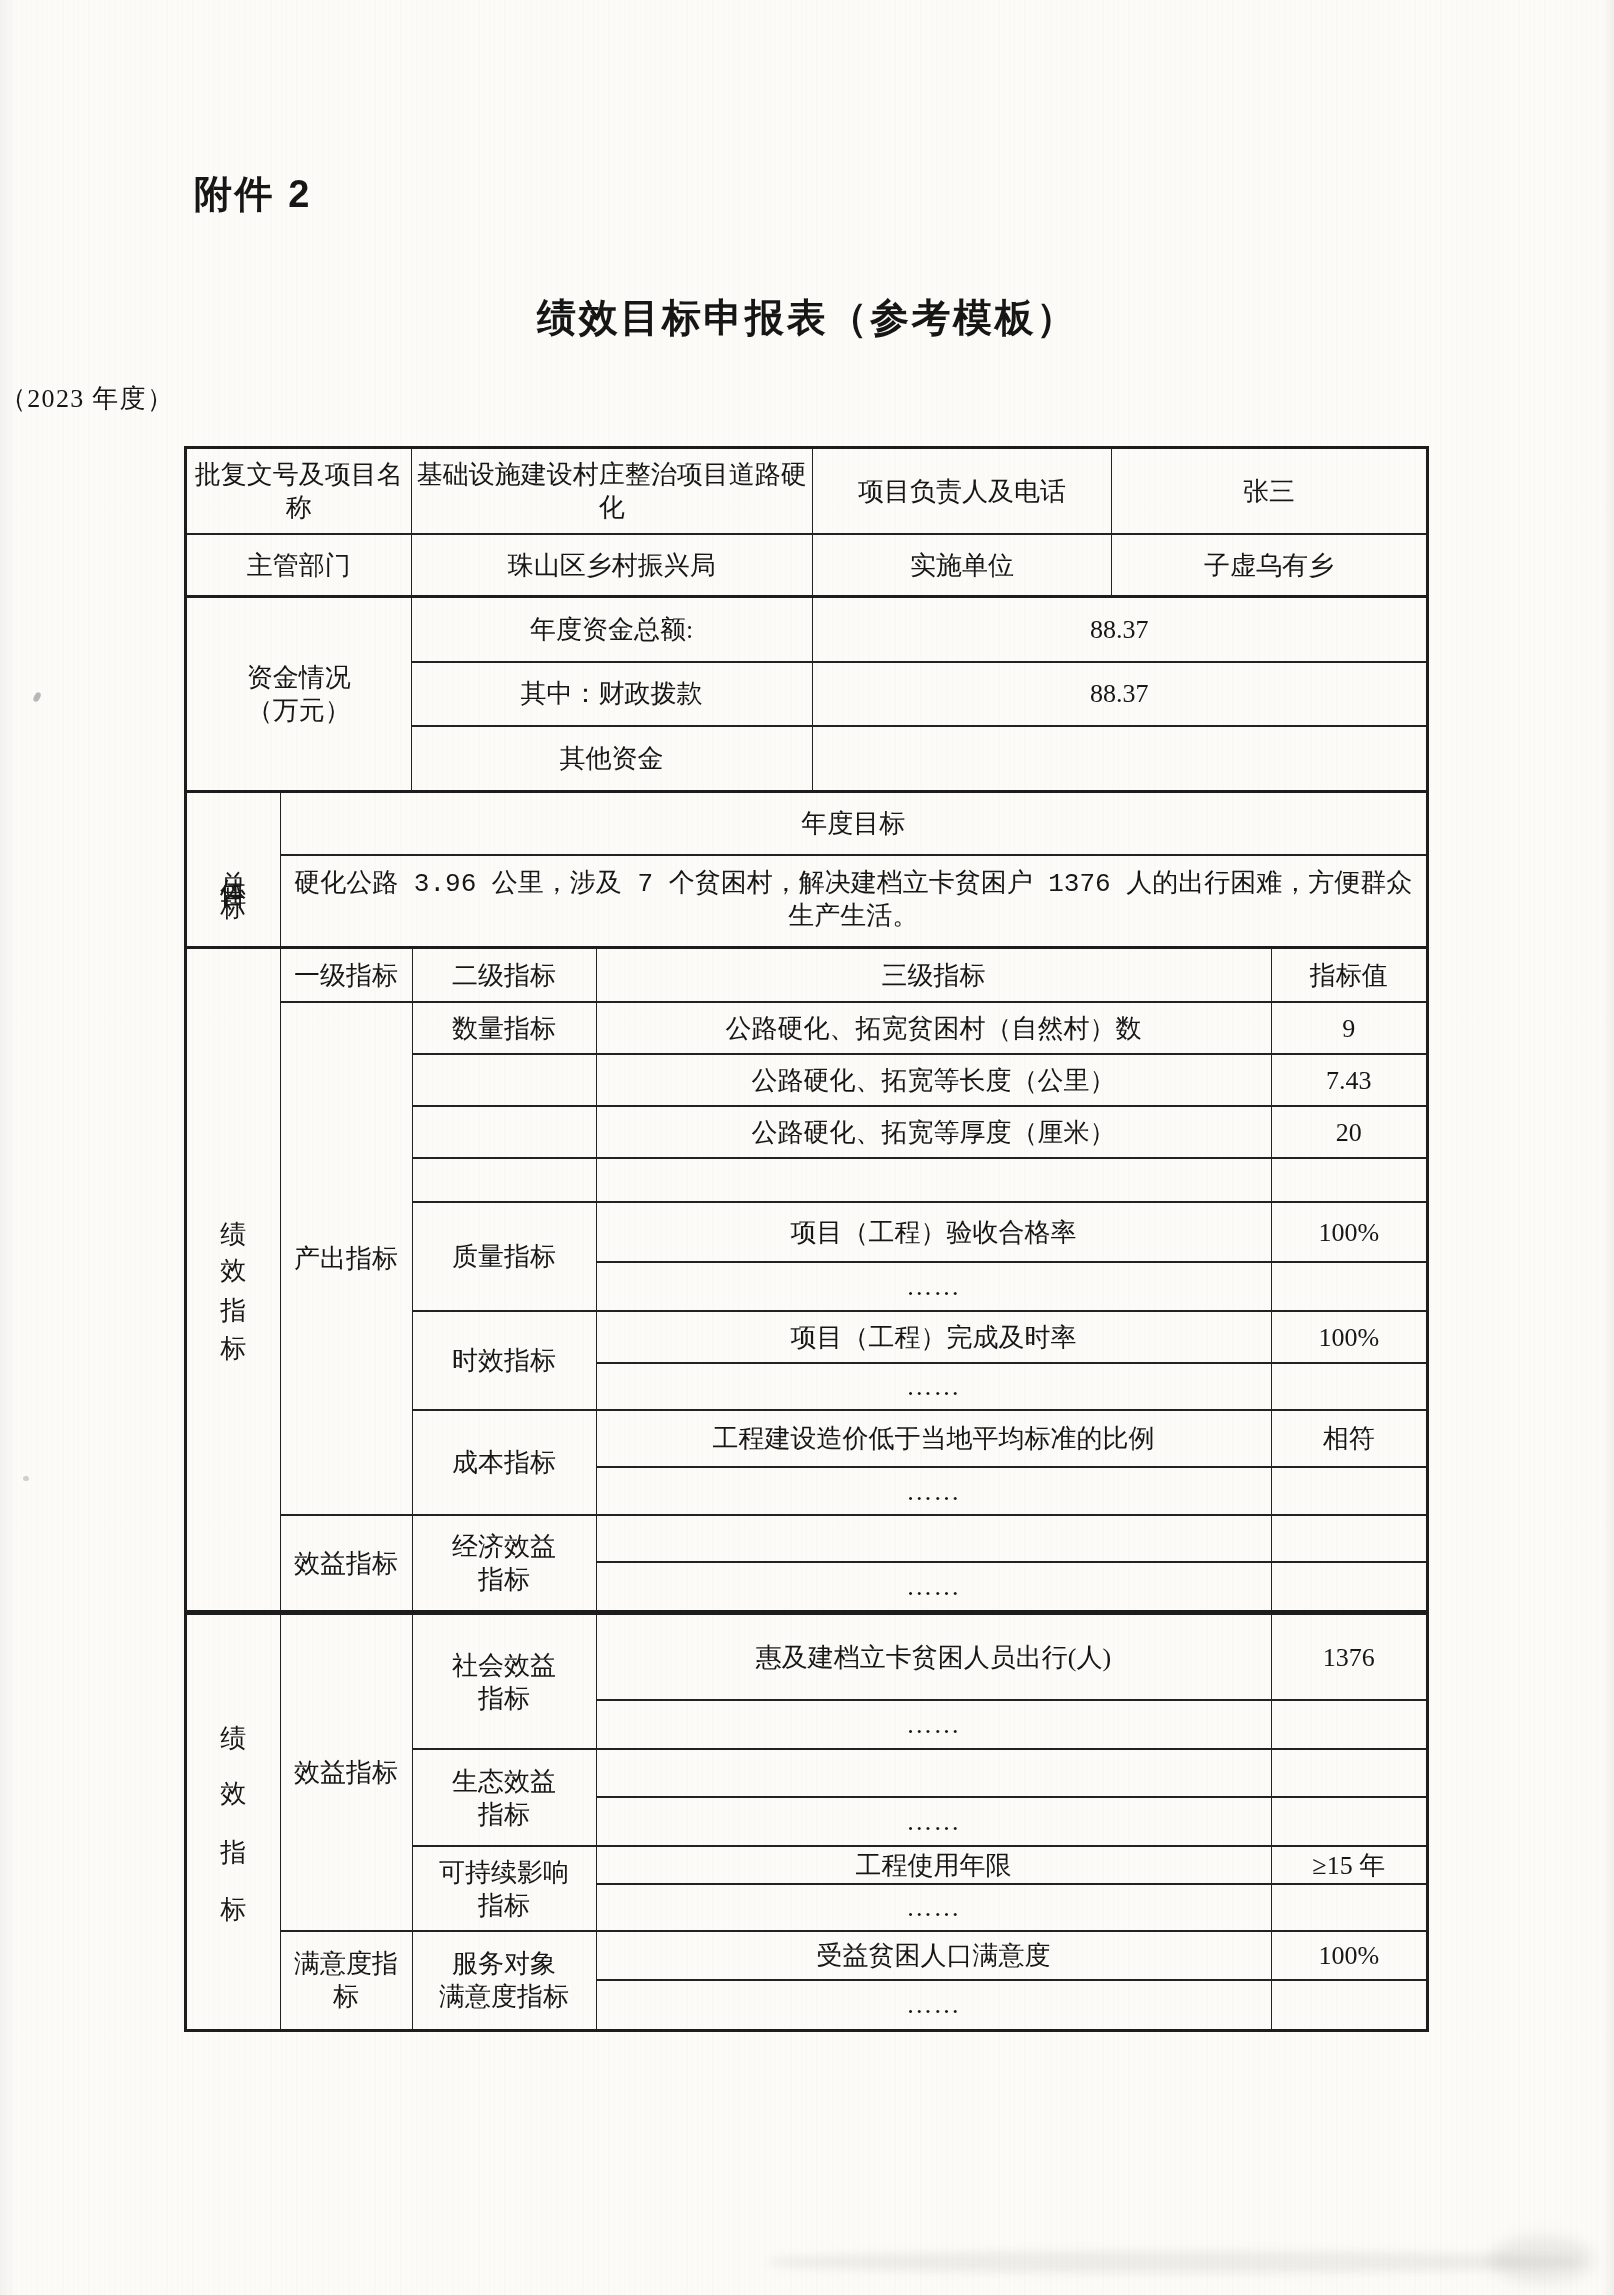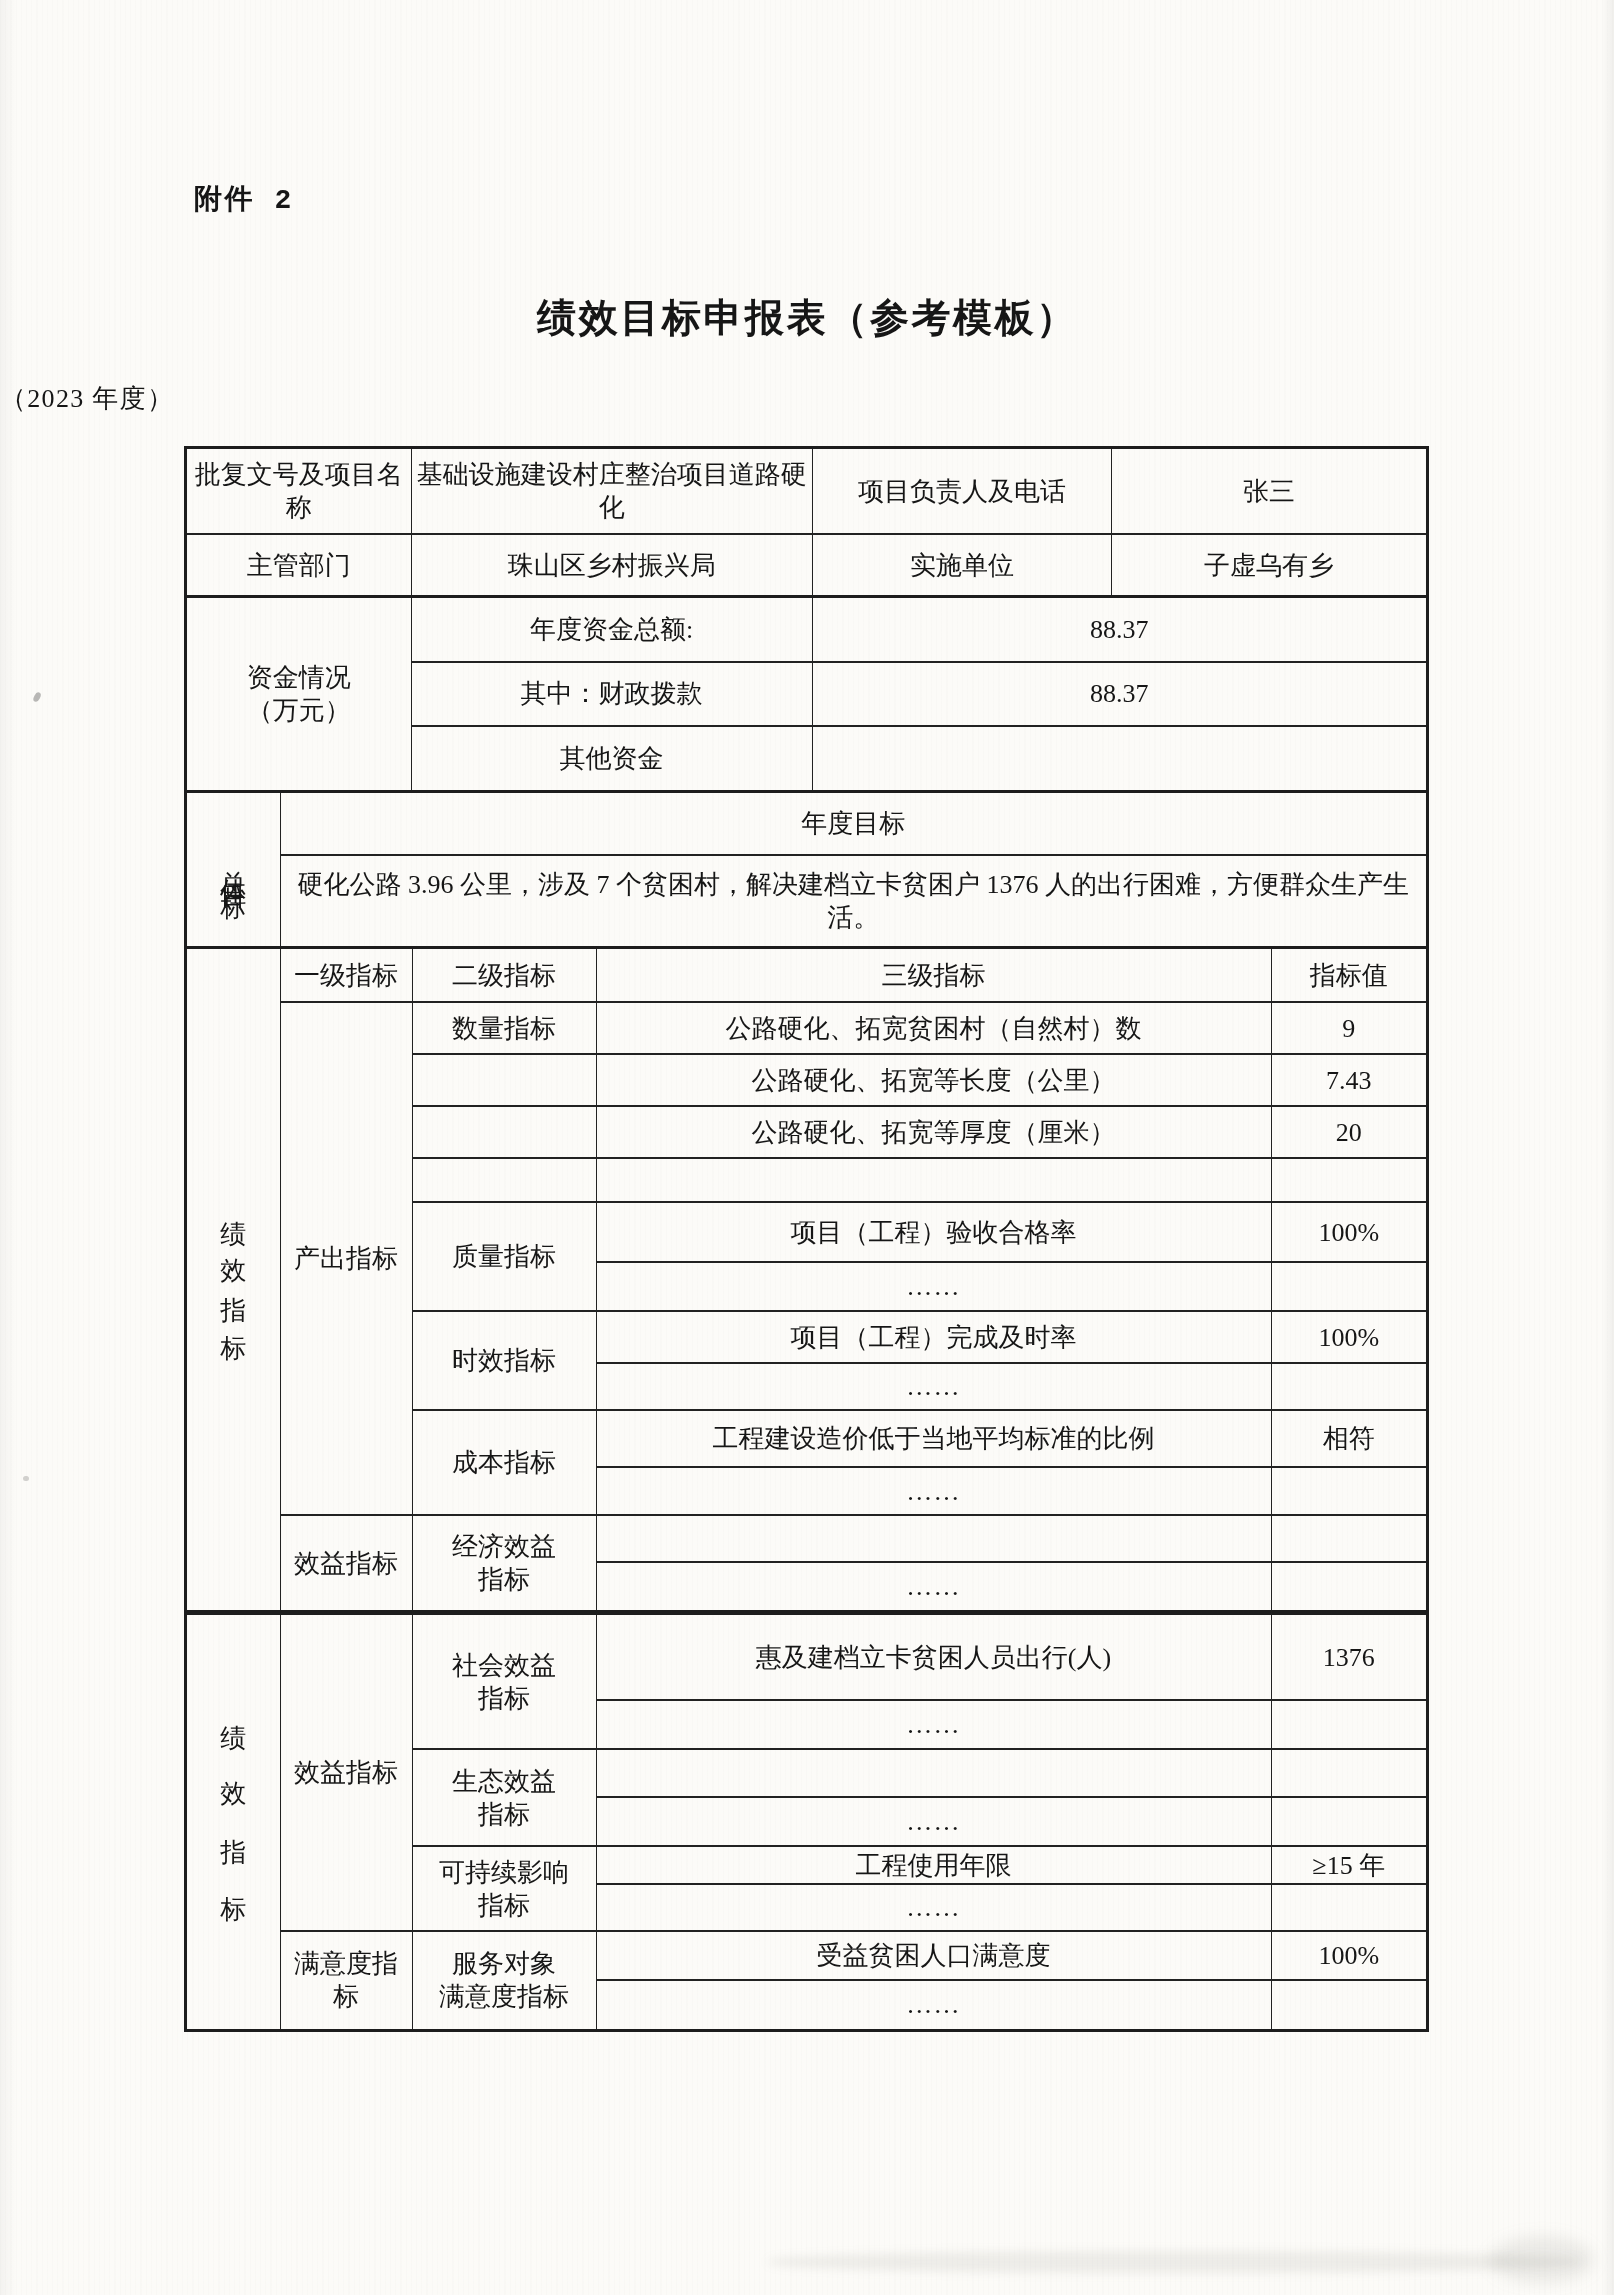--- a/index.html
+++ b/index.html
@@ -12,23 +12,23 @@
     overflow:hidden;
     font-family:"Liberation Serif","DejaVu Serif",serif;
     color:#161616;
   }
   
   .page::before{
     content:"";position:absolute;inset:0;pointer-events:none;
     background:repeating-linear-gradient(90deg, rgba(70,70,62,0.014) 0 1.3px, rgba(0,0,0,0) 1.3px 5.2px);
   }
   .attachment{
-    position:absolute;left:194px;top:180px;
-    font-family:Liberation Mono, monospace;
-    font-weight:700;font-size:28px;letter-spacing:2.6px;
+    position:absolute;left:194px;top:169px;
+    font-family:Liberation Sans, sans-serif;
+    font-weight:700;font-size:38px;letter-spacing:2.6px;
   }
   .title{
     position:absolute;left:0;right:0;top:291px;text-align:center;
     font-family:"Liberation Sans","DejaVu Sans",sans-serif;
     font-weight:700;font-size:39px;letter-spacing:2.6px;
   }
   .subtitle{
     position:absolute;left:0;right:0;top:381px;text-align:left;
     font-size:26px;letter-spacing:1.3px;
   }
@@ -44,21 +44,21 @@
     font-size:26px;line-height:33px;
     vertical-align:middle;text-align:center;
     padding:1.3px 2.6px;box-sizing:border-box;
     overflow:hidden;
   }
   .hr{height:2.6px;background:#1d1d1d;}
   .hr5{height:3.3px;}
   .hr8{height:5.2px;}
   td.tl{text-align:left;padding-left:5.2px;padding-right:6.5px;}
   td.dots{text-align:left;padding-left:19.5px;letter-spacing:1.3px;}
-  td.goal{text-align:left;padding:3.9px 9px;line-height:42px;}
+  td.goal{text-align:left;padding:3.9px 9px;line-height:42px;font-family:Liberation Mono, monospace;}
   td.lbl1{padding:1.3px 15.6px;} 
   td.pname{padding:1.3px 9.8px;line-height:38px;}
   td.totlbl{text-align:left;padding-left:5.2px;}
   td.narrow{padding:1.3px 9.8px;} 
   .ln{display:block;}
   td.vt{padding:0;}
   .vtext{
     display:inline-block;
     writing-mode:vertical-rl;text-orientation:upright;
     letter-spacing:7.8px;

